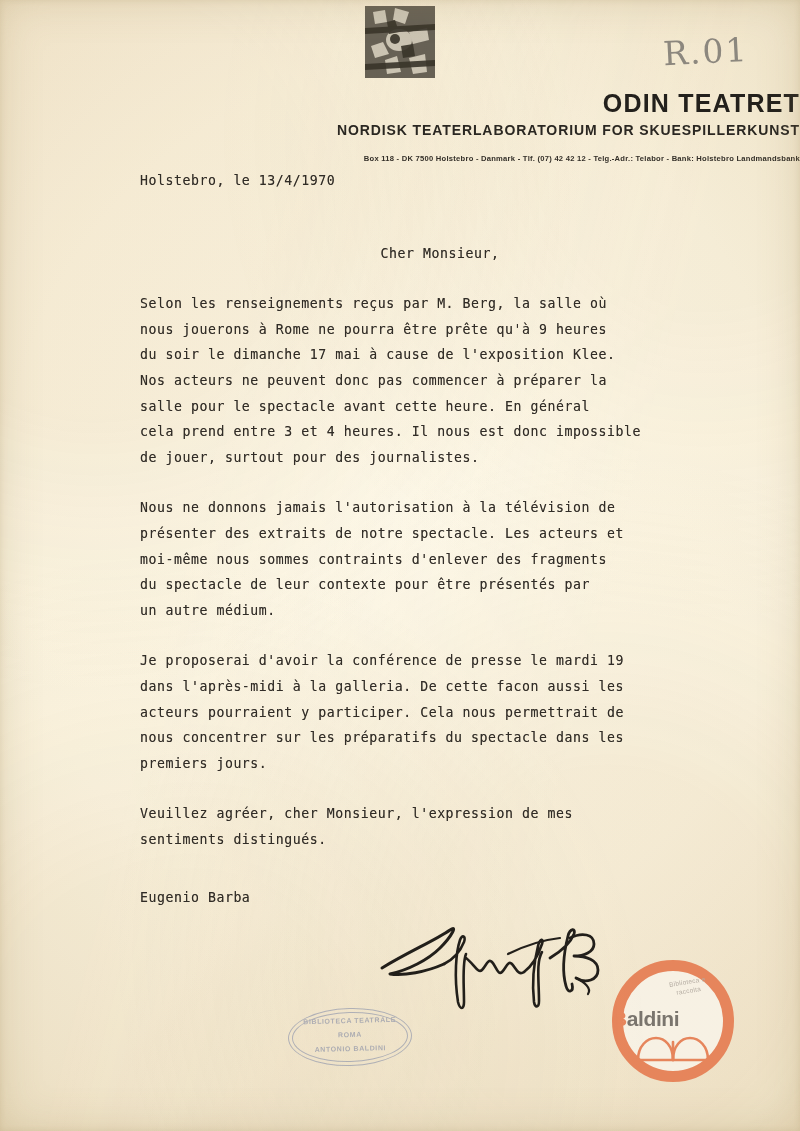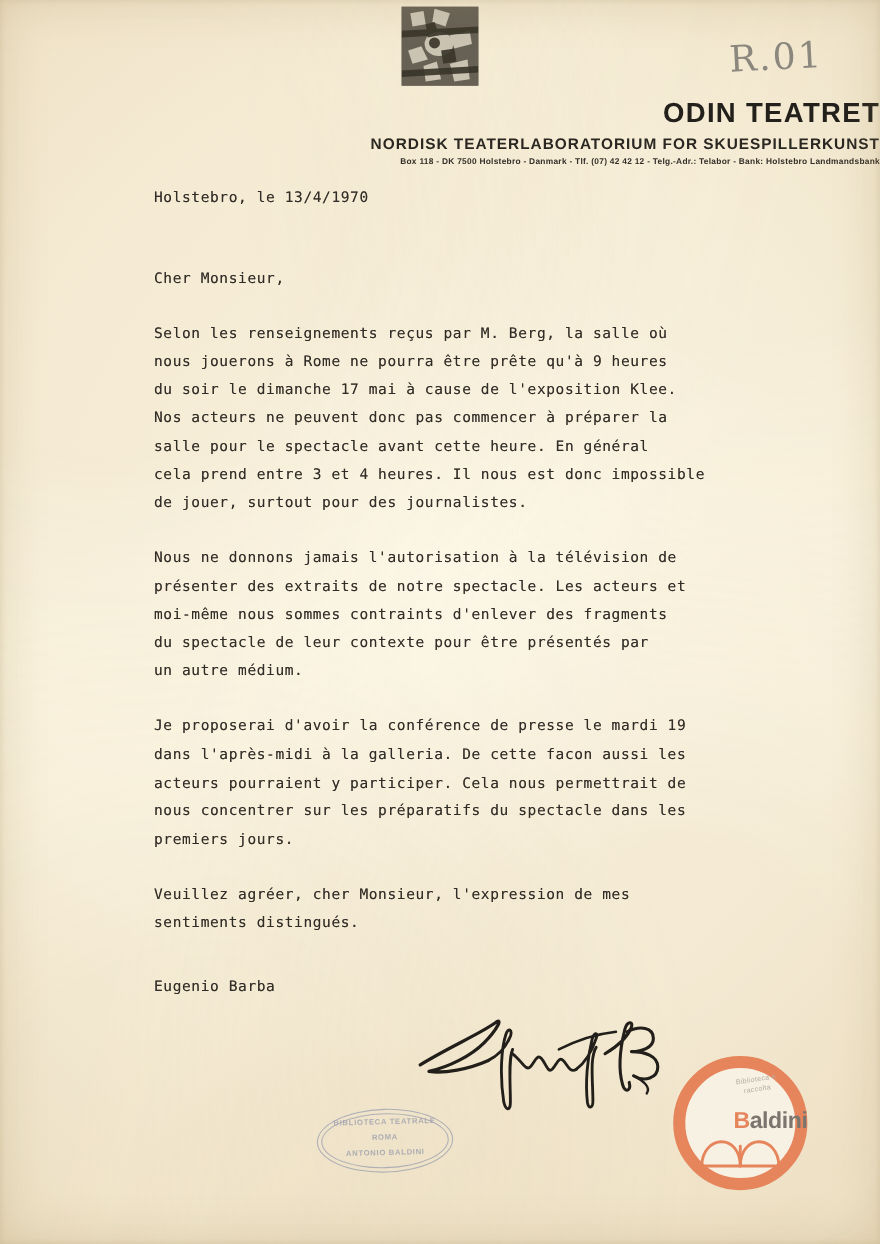--- a/index.html
+++ b/index.html
@@ -72,21 +72,21 @@
     letter-spacing: .9px;
     color: #2b2823;
     margin-top: 4px;
   }
   .org-contact {
     font-family: "Liberation Sans", sans-serif;
     font-weight: bold;
     font-size: 7.6px;
     letter-spacing: .25px;
     color: #34302a;
-    margin-top: 4px;
+    margin-top: 16px;
   }
 
   .pencil-note {
     position: absolute;
     right: 52px;
     top: 32px;
     font-family: "DejaVu Serif", serif;
     font-size: 33px;
     letter-spacing: 2px;
     color: #7d7a76;
@@ -108,21 +108,21 @@
     text-shadow: 0 0 .6px rgba(60,52,44,.5);
   }
   .dateline {
     text-align: left;
     padding-right: 62px;
     margin-bottom: 12px;
   }
   .addr-block { margin-bottom: 0; }
   .addr-line { white-space: pre; }
   .para { margin-top: 25px; white-space: pre-wrap; }
-  .salutation { margin-top: 47px; }
+  .salutation { margin-top: 47px; text-align: center; }
   .signer { margin-top: 33px; }
 
   
   .signature {
     position: absolute;
     left: 378px;
     top: 918px;
     width: 240px;
     height: 95px;
   }
@@ -183,21 +183,21 @@
     line-height: 8.5px;
     color: #b9b3ab;
     letter-spacing: .3px;
     text-align: center;
     transform: rotate(-9deg);
   }
   .baldini .word {
     position: absolute;
     left: 0; right: 0;
     top: 47px;
-    text-align: right;
+    text-align: left;
     font-family: "Liberation Sans", sans-serif;
     font-weight: bold;
     font-size: 21px;
     letter-spacing: -.4px;
     color: #7d7974;
   }
   .baldini .word .hl { color: #ec8a61; }
   .baldini .book {
     position: absolute;
     left: 20px;

